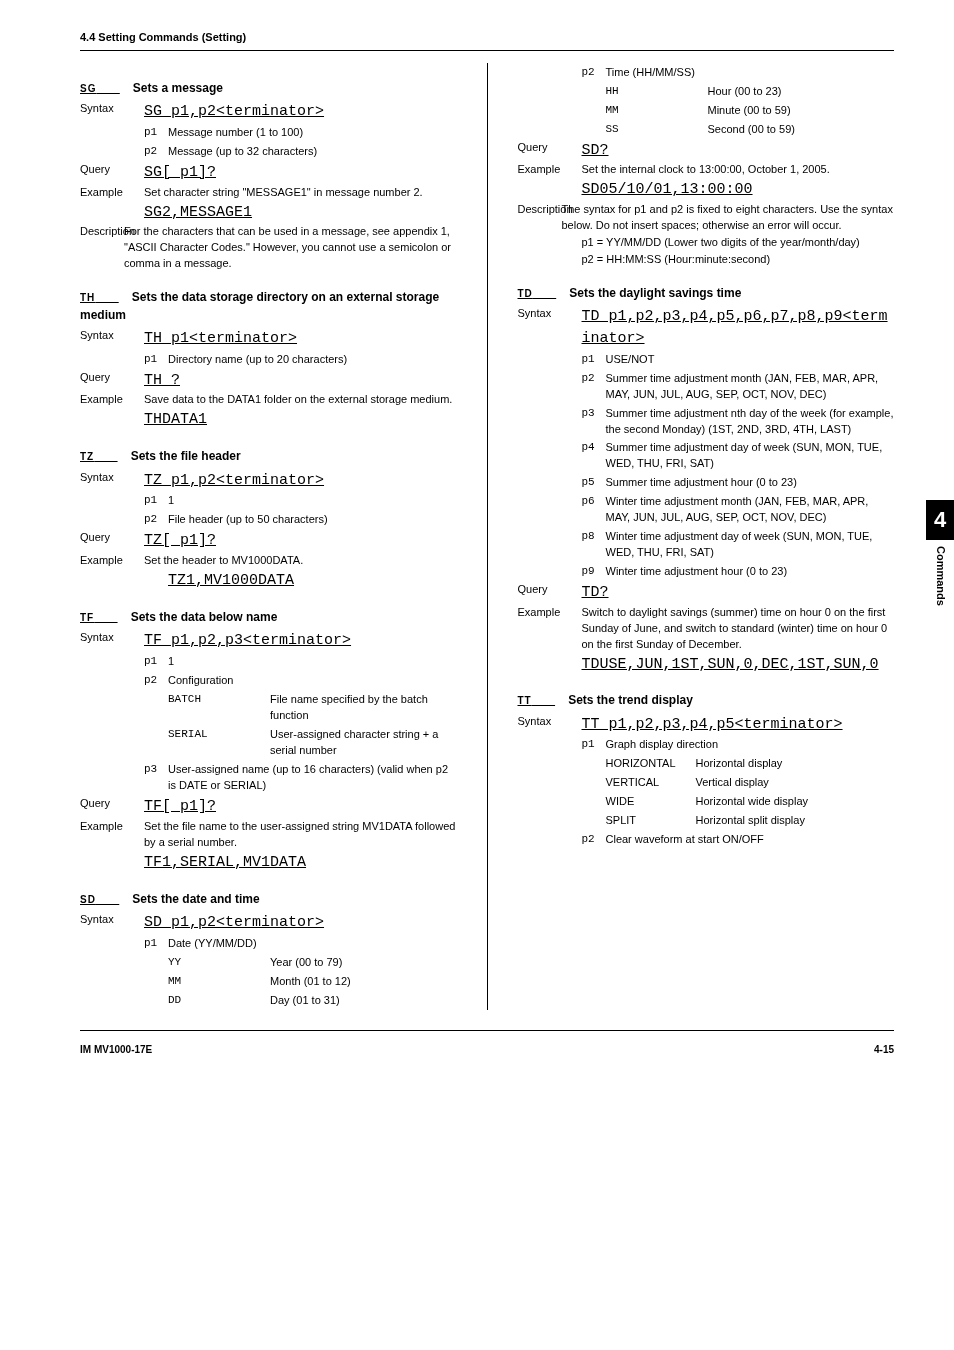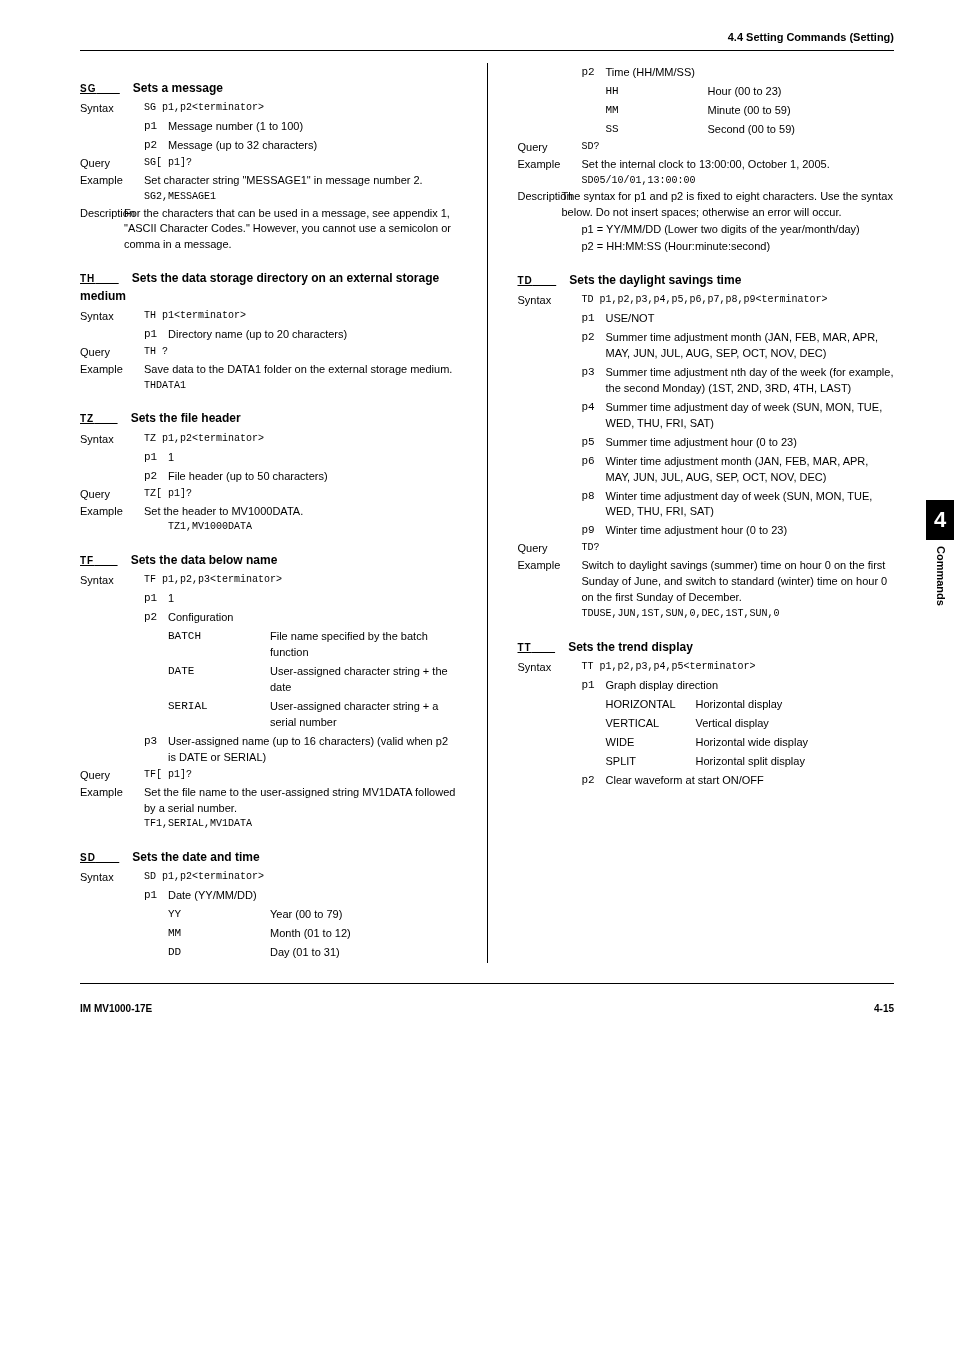--- a/index.html
+++ b/index.html
@@ -11,21 +11,20 @@
     width: 954px;
     position: relative;
     line-height: 1.45;
   }
   .page {
     padding: 30px 60px 50px 80px;
     box-sizing: border-box;
     position: relative;
   }
   .header-right {
-    text-align: right;
     font-size: 11px;
     font-weight: bold;
     margin-bottom: 4px;
   }
   .hr-top {
     border: 0;
     border-top: 1px solid #000;
     margin: 0 0 12px 0;
   }
   .columns {
@@ -68,21 +67,22 @@
   }
   .label {
     flex: 0 0 64px;
     font-size: 11px;
   }
   .content {
     flex: 1;
   }
   .mono {
     font-family: "Courier New", monospace;
-    font-size: 10px;
+    font-size: 15px;
+    text-decoration: underline;
   }
   .indent1 { margin-left: 24px; }
   .prow {
     display: flex;
     margin: 1px 0;
   }
   .pcode {
     flex: 0 0 24px;
     font-family: "Courier New", monospace;
     font-size: 11px;
@@ -124,21 +124,21 @@
   }
   .side-text {
     writing-mode: vertical-rl;
     font-size: 11px;
     font-weight: bold;
     margin-top: 6px;
   }
   .footer {
     border-top: 1px solid #000;
     margin-top: 20px;
-    padding-top: 18px;
+    padding-top: 12px;
     display: flex;
     justify-content: space-between;
     font-size: 10px;
     font-weight: bold;
   }
   .subsubrow {
     display: flex;
     margin: 1px 0;
   }
   .subsubcode {
@@ -305,28 +305,20 @@
             <div style="margin-left:24px">
               <div class="subrow">
                 <div class="subcode">BATCH</div>
                 <div class="subtext">File name specified by the batch function</div>
               </div>
             </div>
           </div>
         </div>
       <div class="row">
           <div class="label"></div>
-          <div class="content">
-            <div style="margin-left:24px">
-              <div class="subrow">
-                <div class="subcode">DATE</div>
-                <div class="subtext">User-assigned character string + the date</div>
-              </div>
-            </div>
-          </div>
         </div>
       <div class="row">
           <div class="label"></div>
           <div class="content">
             <div style="margin-left:24px">
               <div class="subrow">
                 <div class="subcode">SERIAL</div>
                 <div class="subtext">User-assigned character string + a serial number</div>
               </div>
             </div>

